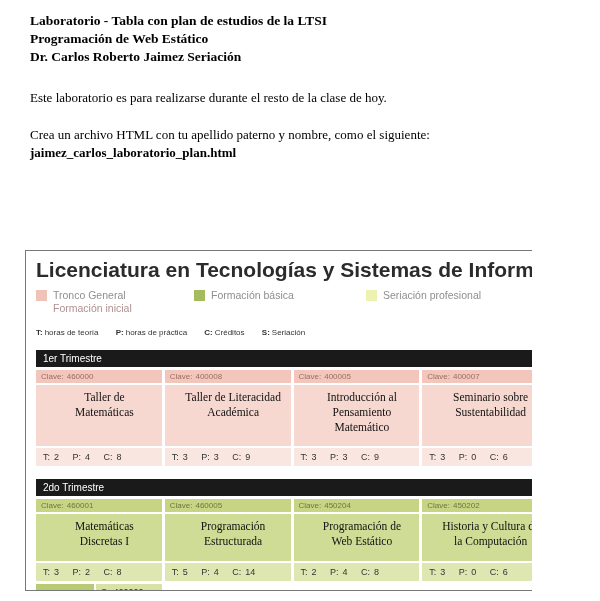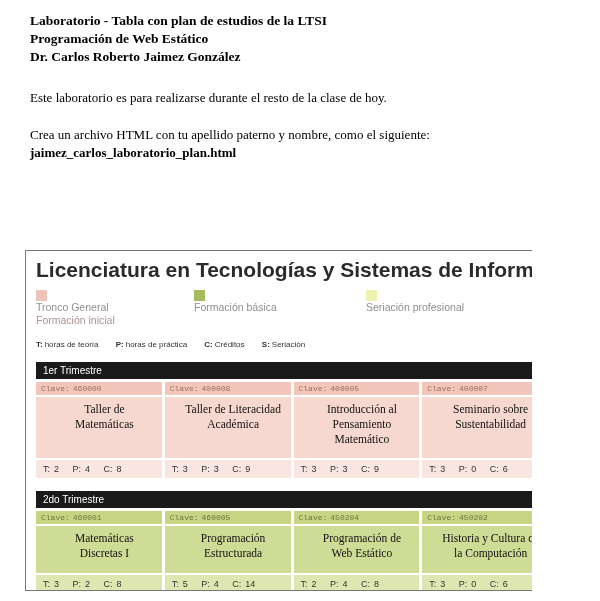--- a/index.html
+++ b/index.html
@@ -16,36 +16,36 @@
   .plan-image {
     position:absolute; left:25px; top:250px; width:552px; height:341px;
     border:1px solid #777; background:#fff; box-sizing:border-box;
     padding:6px 10px 0 10px; overflow:hidden;
   }
   .plan-title {
     font-family:"Liberation Sans", sans-serif; font-weight:bold;
     font-size:21px; color:#2b2b2b; margin:1px 0 7px 0; white-space:nowrap;
   }
   .legend { display:flex; font-family:"Liberation Sans", sans-serif; font-size:10.5px; color:#8f8f8f; line-height:1.25; }
-  .legend-item { display:flex; align-items:flex-start;flex-direction:column; }
+  .legend-item { display:flex; align-items:flex-start; }
   .li1 { width:158px; } .li2 { width:172px; }
   .sq { width:11px; height:11px; display:inline-block; margin:1px 6px 0 0; flex:none; }
   .line2 { color:#b09090; }
 
   .abbrev { font-family:"Liberation Sans", sans-serif; font-size:8px; color:#333; margin:13px 0 11px 0; }
   .ab { margin-right:15px; }
   .ab b { font-weight:bold; margin-right:2px; }
 
   .tri-bar {
     width:512px; box-sizing:border-box; background:#1a1a1a; color:#fff;
     font-family:"Liberation Sans", sans-serif; font-size:10px; padding:3px 7px; margin-top:13px;
   }
   .course-row { width:512px; display:grid; grid-template-columns:repeat(4,1fr); gap:3px; margin-top:3px; }
   .cell { display:flex; flex-direction:column; gap:2px; background:#fff; }
-  .clave { font-family:Liberation Mono, monospace; font-size:8px; padding:2px 5px; }
+  .clave { font-family:Liberation Sans, sans-serif; font-size:8px; padding:2px 5px; }
   .ck { margin-right:3px; }
   .cname { font-size:11.5px; line-height:1.3; text-align:center; padding:5px 7px 4px 18px; flex:1; color:#111; }
   .row1 .cname { min-height:52px; }
   .row2 .cname { min-height:38px; }
   .tpc { font-family:"Liberation Sans", sans-serif; font-size:9px; padding:4px 7px; color:#333; }
   .tpc-item { margin-right:11px; }
   .k { margin-right:4px; }
 
   .pink .clave { background:#f2c6bb; color:#9c6e60; }
   .pink .cname { background:#f7d8d0; }
@@ -60,21 +60,21 @@
   .ser-text { flex:1; background:#d7e2a4; display:flex; align-items:center; padding-left:5px; }
 </style>
 </head>
 <body>
 
 <div class="page">
 
   <div class="doc-head">
     <div>Laboratorio - Tabla con plan de estudios de la LTSI</div>
     <div>Programación de Web Estático</div>
-    <div>Dr. Carlos Roberto Jaimez González</div>
+    <div>Dr. Carlos Roberto Jaimez Seriación</div>
   </div>
 
   <p class="doc-para p1">Este laboratorio es para realizarse durante el resto de la clase de hoy.</p>
 
   <p class="doc-para p2">
     <span>Crea un archivo HTML con tu apellido paterno y nombre, como el siguiente:</span><br>
     <span class="bold">jaimez_carlos_laboratorio_plan.html</span>
   </p>
 
 

